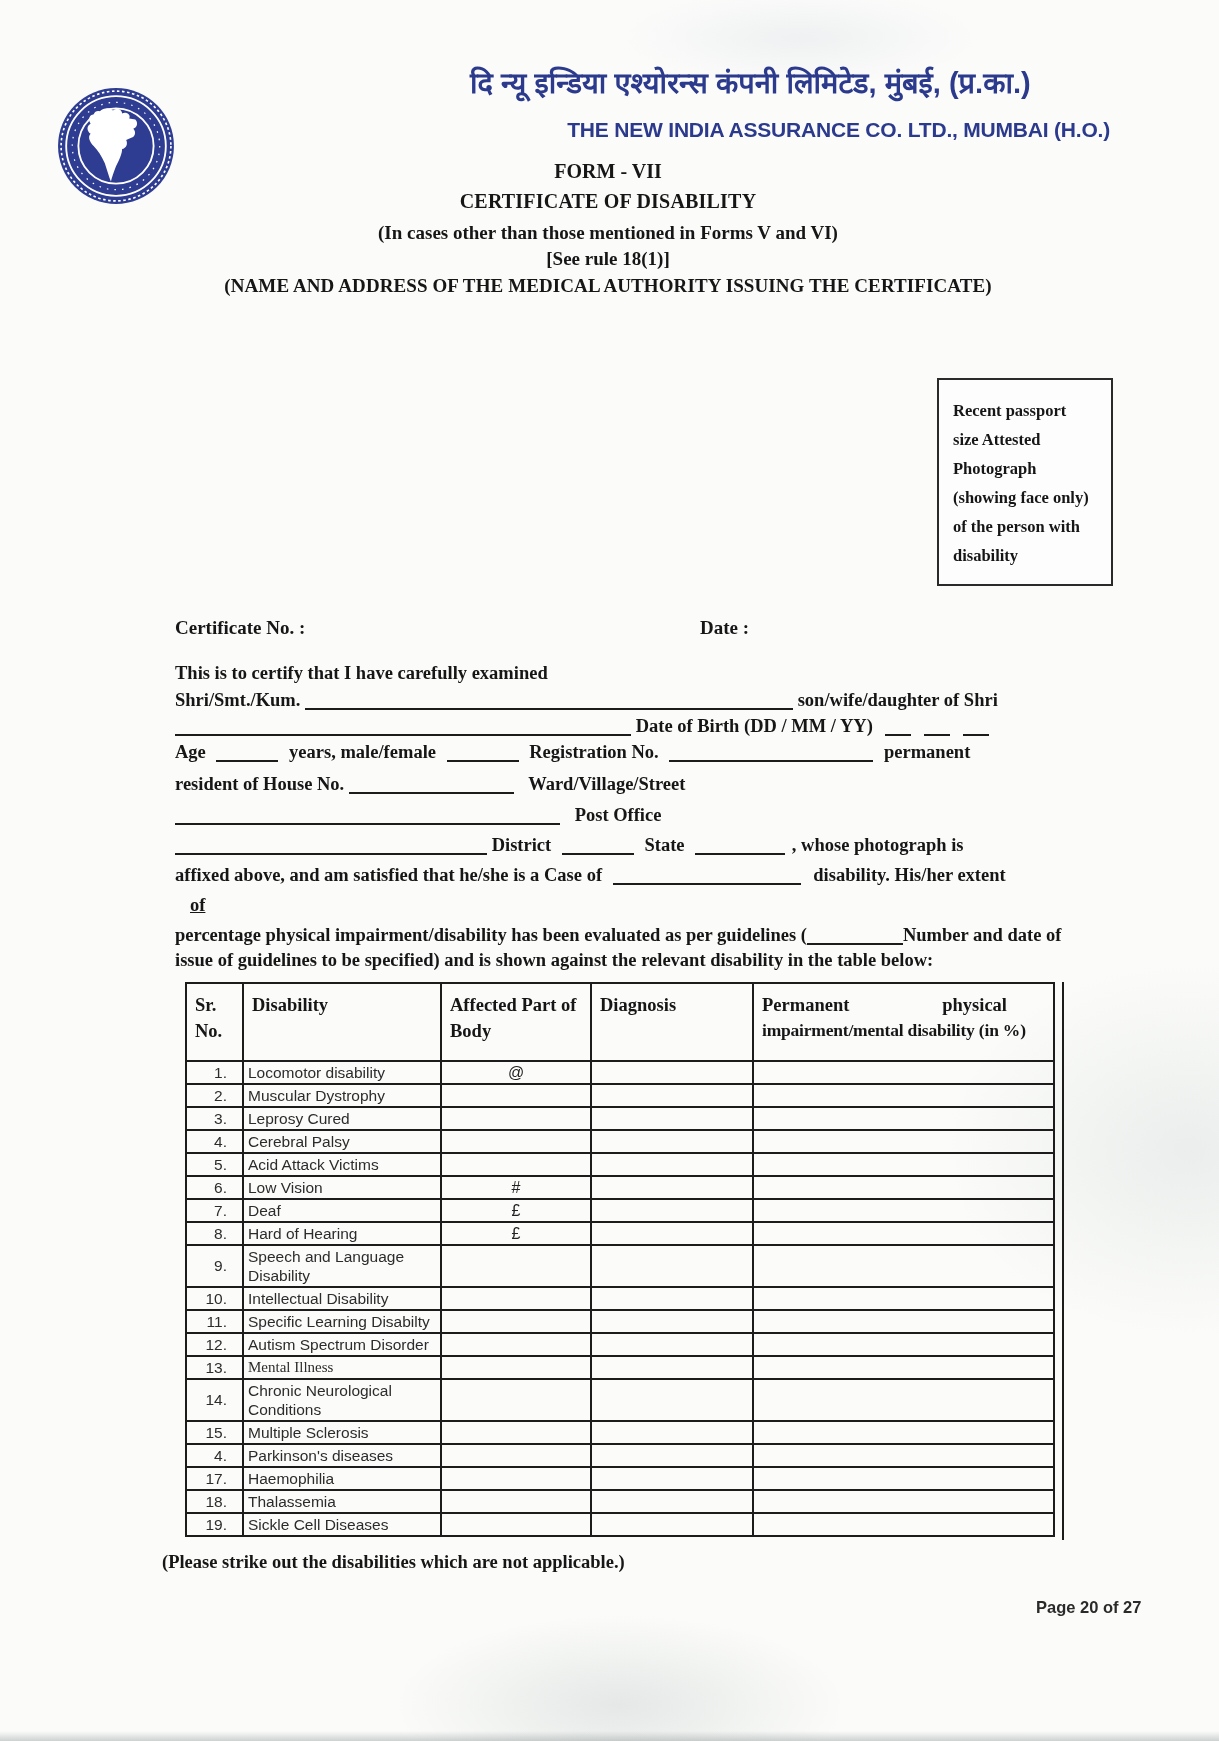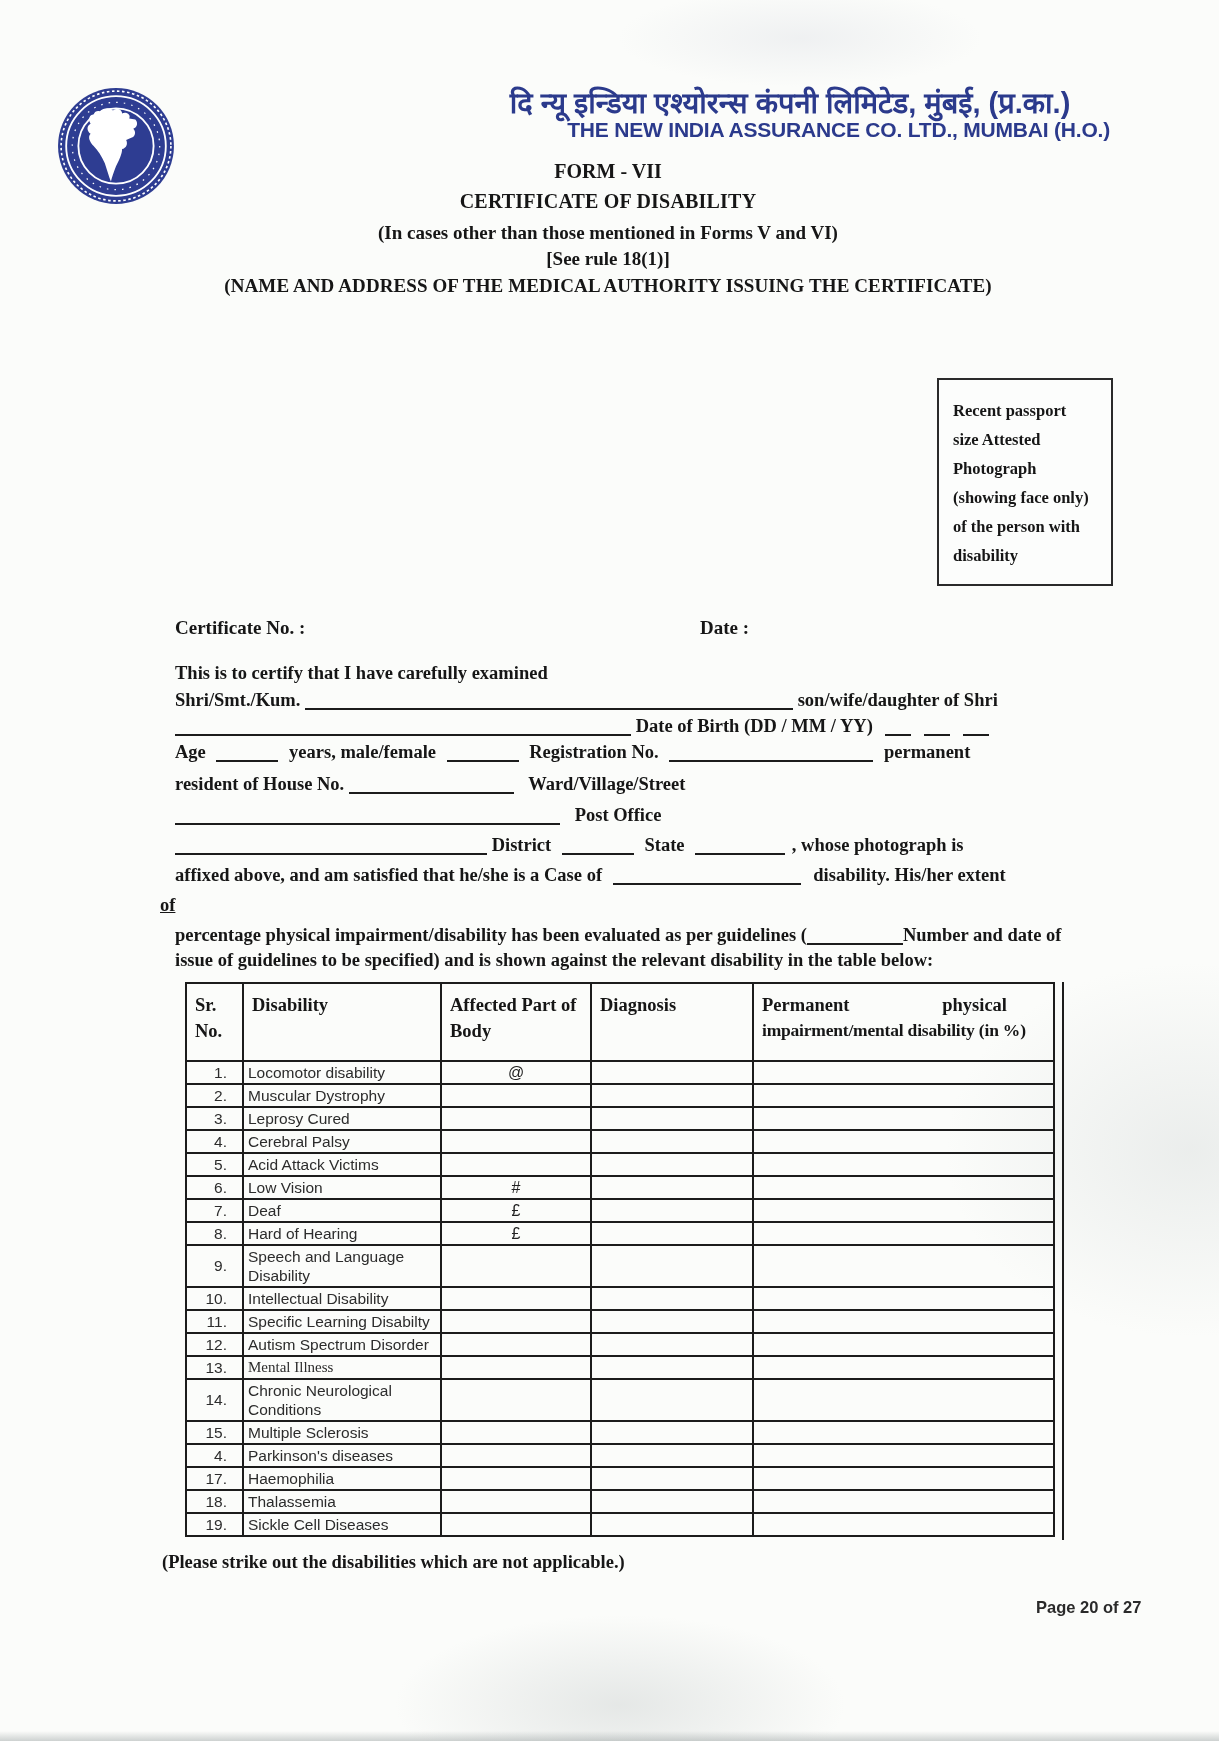--- a/index.html
+++ b/index.html
@@ -9,21 +9,21 @@
       radial-gradient(260px 70px at 800px 38px, rgba(196,200,212,.22), transparent 70%),
       radial-gradient(340px 260px at 1190px 1150px, rgba(198,204,204,.30), transparent 72%),
       radial-gradient(300px 120px at 620px 1705px, rgba(188,194,194,.35), transparent 75%),
       linear-gradient(#fbfcfa,#fbfcfa);
     font-family:"Liberation Serif", serif;color:#161616;
   }
   .bottom-band{position:absolute;left:0;bottom:0;width:100%;height:10px;
     background:linear-gradient(to bottom, rgba(150,158,158,0), rgba(150,158,158,.45));}
   .abs{position:absolute;}
   
-  .brand-hindi{left:470px;top:84px;width:640px;text-align:center;font-size:29px;line-height:38px;
+  .brand-hindi{left:470px;top:64px;width:640px;text-align:left;font-size:29px;line-height:38px;
     color:#2b3a8c;font-family:"Liberation Sans",sans-serif;font-weight:bold;}
   .brand-eng{left:470px;top:118px;width:640px;text-align:right;font-size:21px;letter-spacing:-.2px;
     color:#2b3a8c;font-family:"Liberation Sans",sans-serif;font-weight:bold;}
   .logo{left:55px;top:85px;width:122px;height:122px;}
   
   .titleblock{left:123px;top:160px;width:970px;text-align:center;font-weight:bold;}
   .t-form{font-size:20px;margin-bottom:7px;}
   .t-main{font-size:20px;margin-bottom:9px;letter-spacing:.2px;}
   .t-sub{font-size:19px;margin-bottom:4px;}
   .t-rule{font-size:19px;margin-bottom:5px;}
@@ -144,21 +144,21 @@
     <span class="bl" style="width:90px;margin:0 2px 0 6px;"></span>
     <span>, whose photograph is</span>
   </div>
 
   <div class="abs dec-line" style="left:175px;top:865px;">
     <span>affixed above, and am satisfied that he/she is a Case of</span>
     <span class="bl" style="width:188px;margin:0 8px 0 6px;"></span>
     <span>disability. His/her extent</span>
   </div>
 
-  <div class="abs dec-line" style="left:160px;top:895px;text-decoration:underline;">
+  <div class="abs dec-line" style="left:190px;top:895px;text-decoration:underline;">
     <span>of</span>
   </div>
 
   <div class="abs dec-line" style="left:175px;top:925px;">
     <span>percentage physical impairment/disability has been evaluated as per guidelines (</span><span class="bl" style="width:96px;"></span><span>Number and date of</span>
   </div>
 
   <div class="abs dec-line u" style="left:175px;top:950px;">
     <span>issue of guidelines to be specified) and is shown against the relevant disability in the table below:</span>
   </div>

